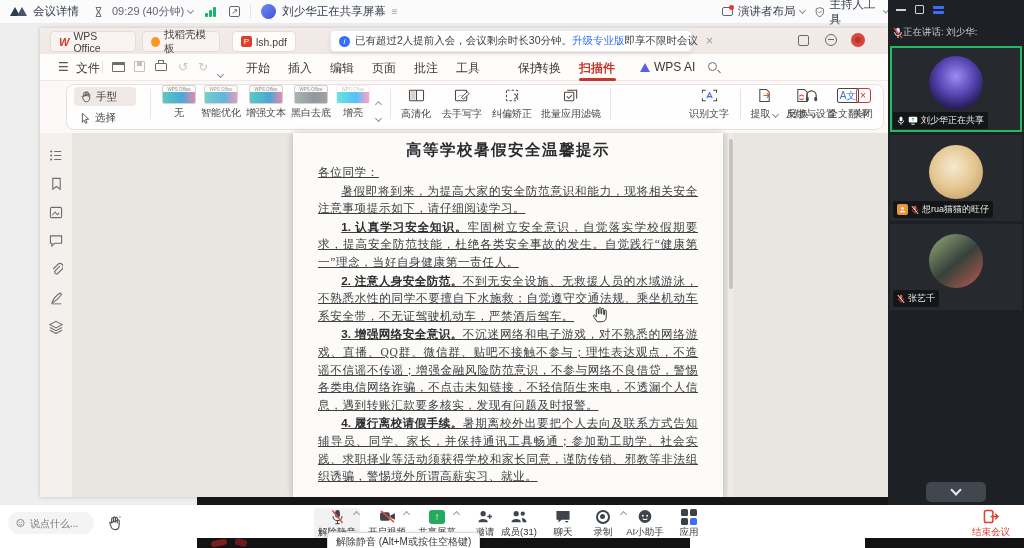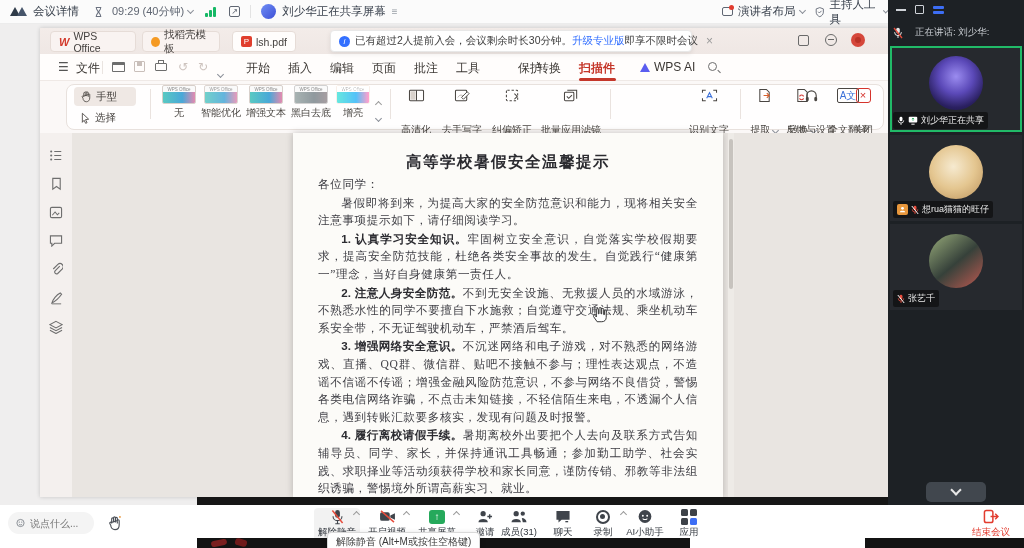--- a/index.html
+++ b/index.html
@@ -24,31 +24,31 @@
   .wtab { position:absolute; top:3px; height:21px; background:#f9f3f1; border:1px solid #e6dcd7; border-radius:4px; display:flex; align-items:center; padding:0 8px; font-size:10.5px; color:#45413f; }
   .wtab.active { background:#fffdfc; }
   #wps-menu { position:absolute; left:0; top:26px; width:848px; height:27px; background:#fffdfc; border-bottom:1px solid #efe9e6; font-size:12px; color:#3b3733; }
   .menu-item { position:absolute; top:6px; }
   .menu-item.active { color:#c5372a; font-weight:bold; }
   .underline-red { position:absolute; height:2.5px; background:#c5372a; border-radius:2px; }
   #wps-toolbar { position:absolute; left:0; top:53px; width:848px; height:52px; background:#fbf8f7; }
   .tb-panel { position:absolute; left:26px; top:3px; width:818px; height:46px; background:#fffefe; border:1px solid #e8e1dd; border-radius:8px; }
   .tgroup-div { position:absolute; top:8px; width:1px; height:30px; background:#eae3df; }
   .tool { position:absolute; top:4px; text-align:center; font-size:10px; color:#4a4642; }
-  .tool .ticon { height:20px; display:flex; align-items:center; justify-content:center; margin-bottom:18px; }
+  .tool .ticon { height:20px; display:flex; align-items:center; justify-content:center; margin-bottom:2px; }
   .thumb { width:34px; height:19px; border:1px solid #d8d0cb; border-radius:2px; background:#fafafa; overflow:hidden; margin:0 auto 2px; position:relative; }
   .thumb .tt { font-size:5px; color:#8a8a8a; line-height:7px; letter-spacing:0; transform:scale(.9); }
   .thumb .timg { position:absolute; left:0; bottom:0; width:100%; height:11px; background:linear-gradient(90deg,#59c9c2,#49a8d8 60%,#e48ab0); }
   .handbtn { position:absolute; left:8px; width:62px; height:19px; border-radius:4px; display:flex; align-items:center; font-size:10.5px; color:#45413e; padding-left:6px; gap:4px; }
   #wps-left { position:absolute; left:0; top:105px; width:32px; height:364px; background:#f4f0ee; }
   #wps-left svg { display:block; margin:0 auto 15px; }
   #docarea { position:absolute; left:32px; top:105px; width:816px; height:364px; background:#e9e5e1; }
-  #page { position:absolute; left:221px; top:0; width:430px; height:364px; background:#fcfbf8; box-shadow:0 0 7px rgba(0,0,0,.22); padding:17px 25px 0; overflow:hidden; }
+  #page { position:absolute; left:221px; top:0; width:430px; height:364px; background:#fcfbf8; box-shadow:0 0 7px rgba(0,0,0,.22); padding:5px 25px 0; overflow:hidden; }
   #page .doc-title { font-family:"Liberation Serif","DejaVu Serif",serif; font-size:15.5px; font-weight:bold; color:#2b2b30; text-align:center; letter-spacing:1.5px; line-height:24px; margin-bottom:2px; }
-  .para { font-family:"Liberation Serif","DejaVu Serif",serif; font-size:11.6px; line-height:17.6px; color:#3e3e44; text-align:justify; letter-spacing:.6px; }
+  .para { font-family:"Liberation Serif","DejaVu Serif",serif; font-size:11.6px; line-height:17.6px; color:#3e3e44; text-align:justify; letter-spacing:.6px;text-decoration:underline; }
   .para.indent { text-indent:2em; }
   .lead { font-weight:bold; font-family:"Liberation Sans",sans-serif; color:#2c2c31; letter-spacing:.2px; }
   #doc-scroll { position:absolute; left:656px; top:0; width:6px; height:364px; background:#eeebe7; }
   #doc-scroll .thumbbar { position:absolute; left:1px; top:6px; width:4px; height:150px; background:#c7c3be; border-radius:2px; }
 
   
   #sidebar { position:absolute; left:888px; top:0; width:136px; height:505px; background:#1d2125; z-index:31; }
   .tile { position:absolute; left:2px; width:132px; height:86px; background:#26292e; overflow:hidden; }
   .tile.speaking { box-shadow:inset 0 0 0 2px #21ba68; }
   .pavatar { position:absolute; left:50%; top:10px; transform:translateX(-50%); width:54px; height:54px; border-radius:50%; }
@@ -382,21 +382,21 @@
 
 <div id="sidebar">
   <div class="row" style="position:absolute;left:8px;top:5px;gap:9px">
     <span style="width:10px;height:2px;background:#cfd3d8;display:inline-block"></span>
     <span style="width:9px;height:9px;border:1.4px solid #cfd3d8;border-radius:1px;display:inline-block"></span>
     <span style="display:inline-block">
       <span style="display:block;width:11px;height:3px;background:#3d6ef5;border-radius:1px;margin-bottom:2px"></span>
       <span style="display:block;width:11px;height:3px;background:#3d6ef5;border-radius:1px"></span>
     </span>
   </div>
-  <div class="row" style="position:absolute;left:5px;top:26px;gap:12px">
+  <div class="row" style="position:absolute;left:5px;top:26px;gap:0">
     <svg width="10" height="12" viewBox="0 0 10 12">
         <rect x="3.2" y="0.8" width="3.6" height="5.6" rx="1.8" fill="#e8e8e8"></rect>
         <path d="M1.6 5.2a3.4 3.4 0 006.8 0M5 8.6v2.4" stroke="#e8e8e8" fill="none" stroke-width="1"></path>
         <path d="M1 1l8 10" stroke="#e74c3c" stroke-width="1.3"></path>
       </svg>
     <span style="font-size:9.5px;color:#c9cdd2">正在讲话: 刘少华:</span>
   </div>
 
   <div class="tile speaking" style="top:46px">
     <div class="pavatar av1"></div>

